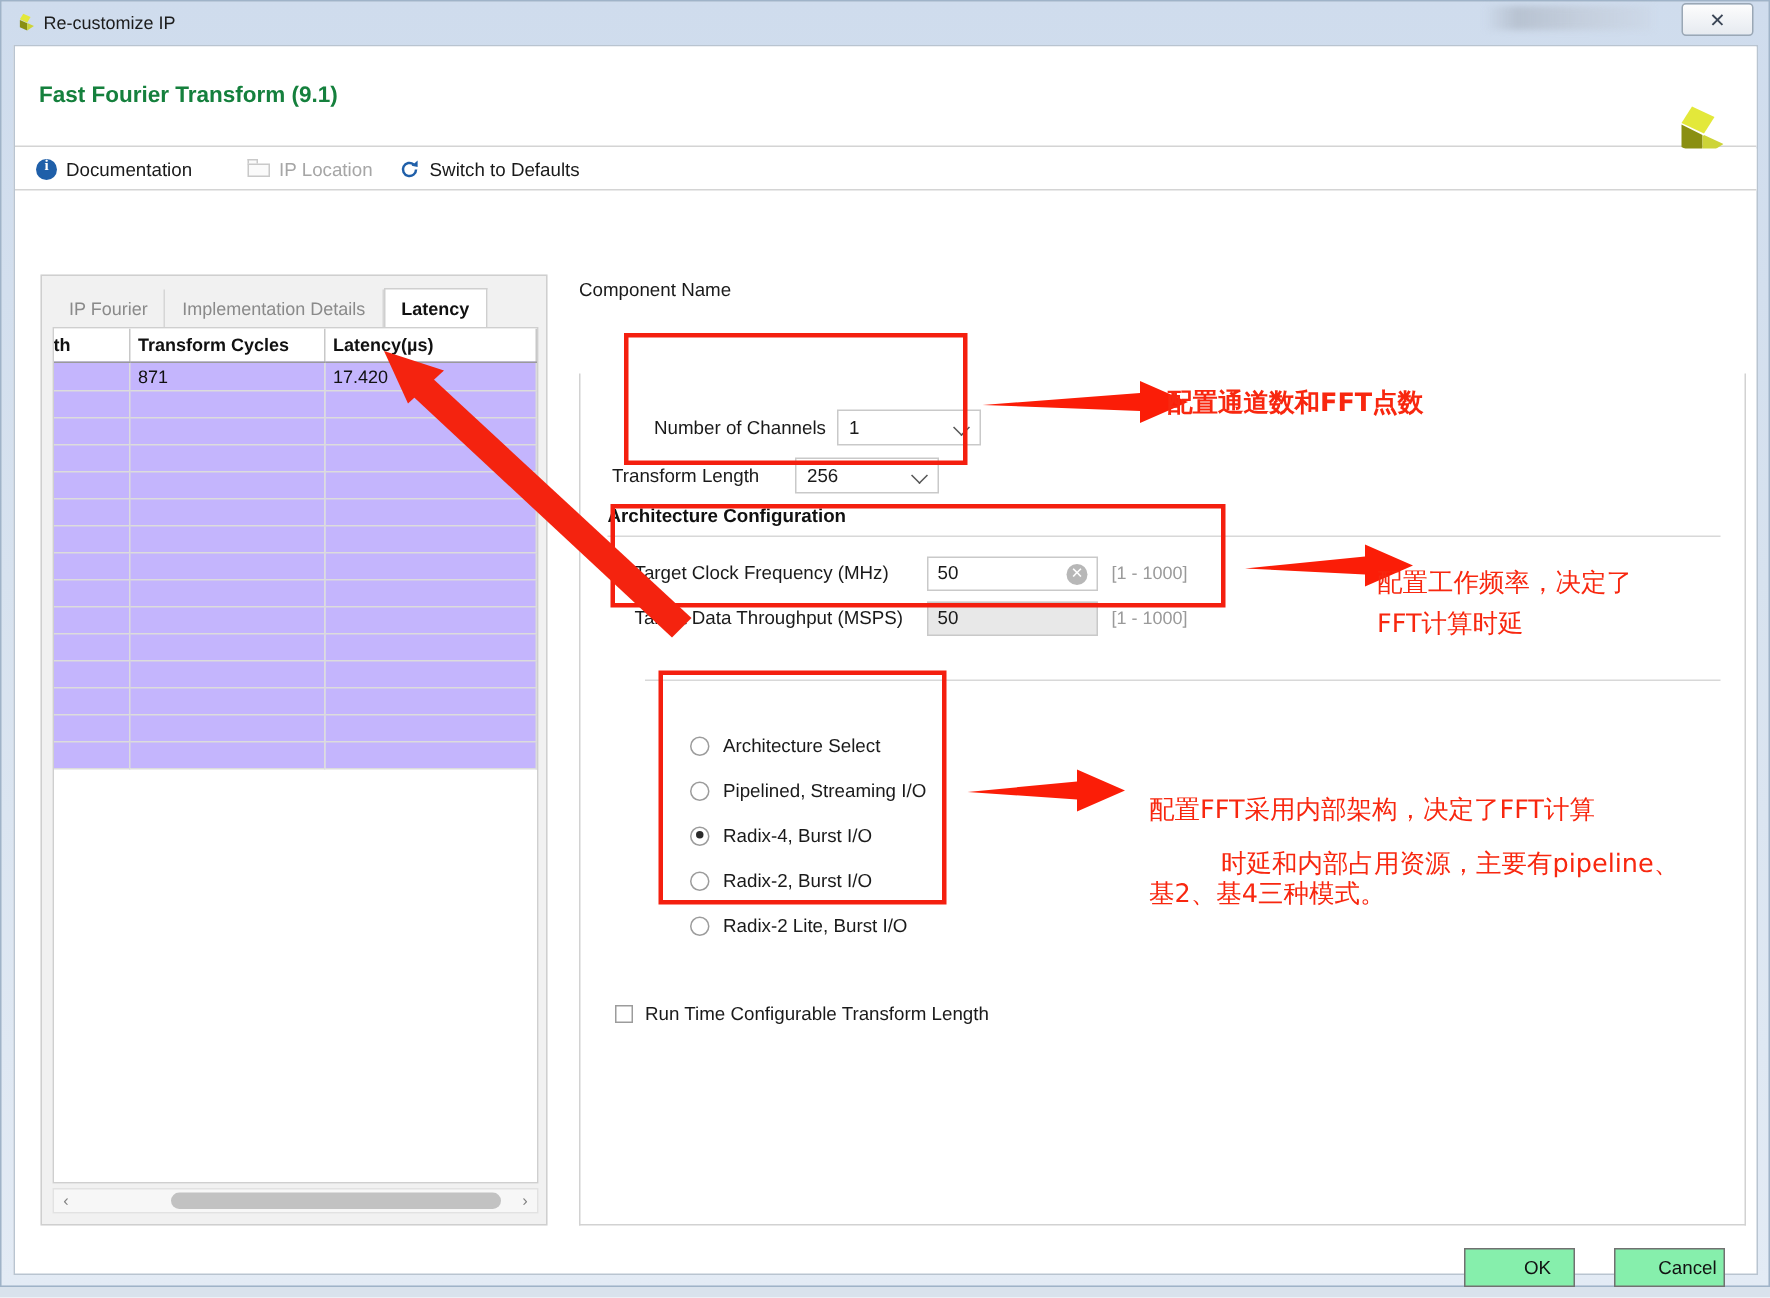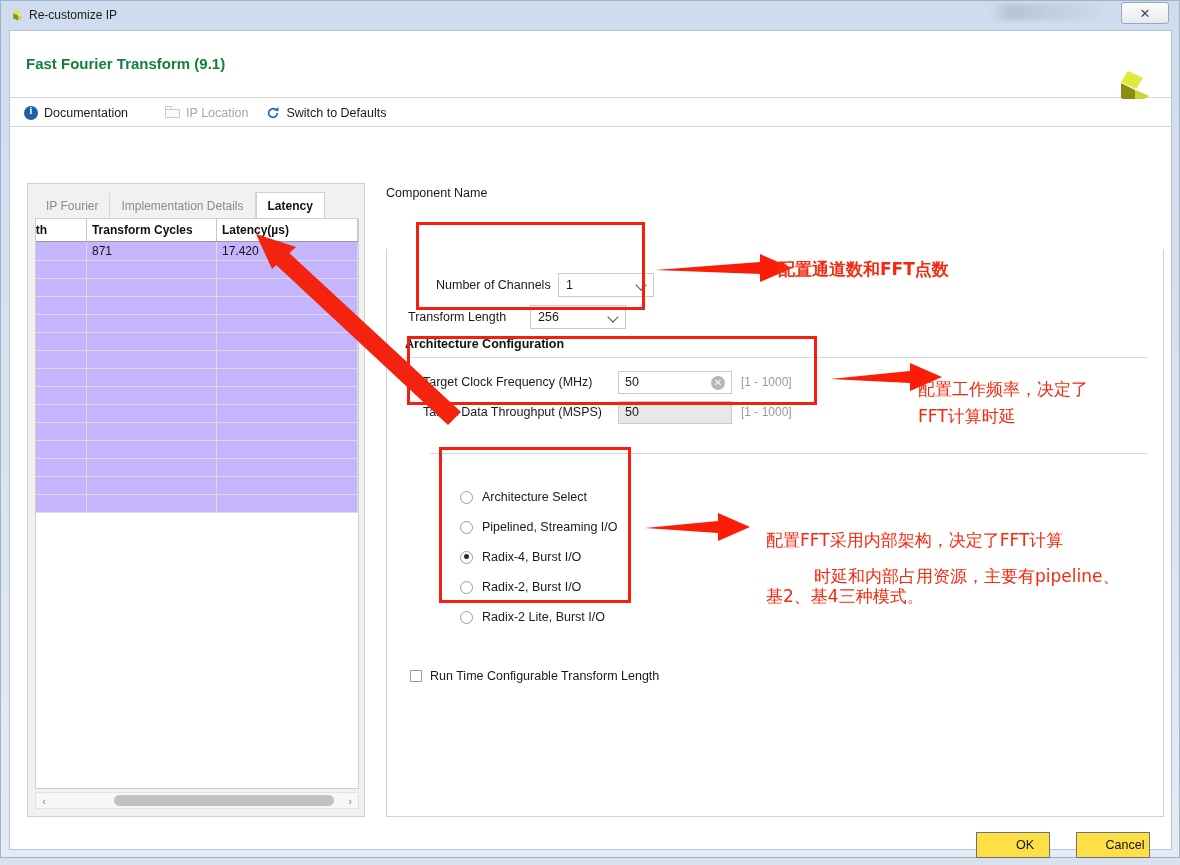--- a/index.html
+++ b/index.html
@@ -185,21 +185,21 @@
   }
   .radio-lab { font-size:12.5px; color:#1a1a1a; }
 
   .chk {
     width:12px; height:12px; border:1.3px solid #9c9c9c; background:#fff;
     margin-right:8px; flex:0 0 auto;
   }
 
   
   .btn {
-    width:74px; height:26px; background:#fde047; border:1px solid #717171;
+    width:74px; height:26px; background:#86efac; border:1px solid #717171;
     display:flex; align-items:center; justify-content:center;
     font-size:12.5px; color:#111;padding-left:24px;
   }
 
   
   .anno-box {
     position:absolute; border:3px solid #f41f0f; pointer-events:none;
   }
   .anno-text {
     position:absolute; color:#f8270f; font-size:17px; line-height:25px;

